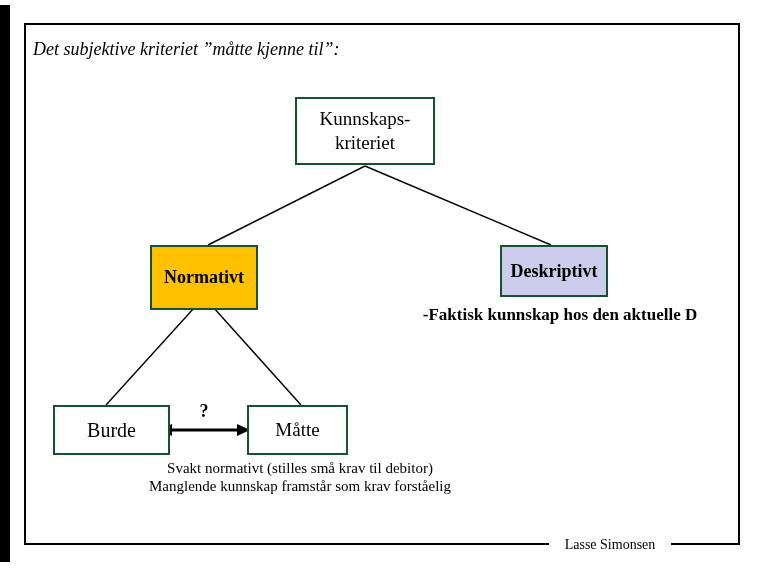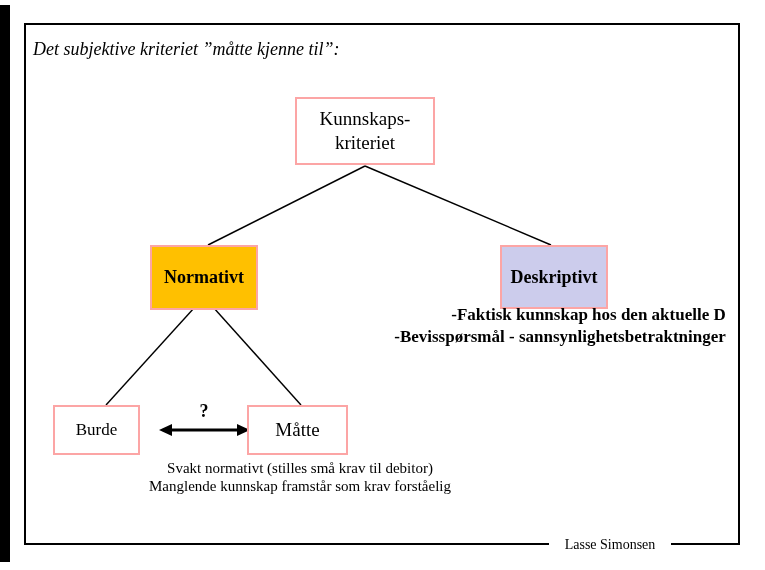--- a/index.html
+++ b/index.html
@@ -15,37 +15,37 @@
     position: absolute; left: 24px; top: 23px; width: 716px; height: 522px;
     border: 2px solid #000; background: #fff;
   }
 
   .title {
     position: absolute; left: 33px; top: 36px;
     font-size: 18px; line-height: 26px; white-space: nowrap; font-style: italic;
   }
 
   .node {
-    position: absolute; border: 2px solid #fca5a5; background: #fff;
+    position: absolute; border: 2px solid #14532d; background: #fff;
     display: flex; align-items: center; justify-content: center;
     text-align: center;
   }
   .node-root {
     left: 295px; top: 97px; width: 140px; height: 68px;
     font-size: 19px; line-height: 24px; white-space: pre-line;
   }
   .node-normativt {
     left: 150px; top: 245px; width: 108px; height: 65px;
     font-weight: bold; font-size: 18px;
   }
   .node-deskriptivt {
-    left: 500px; top: 245px; width: 108px; height: 64px;
+    left: 500px; top: 245px; width: 108px; height: 52px;
     font-weight: bold; font-size: 18px;
   }
-  .node-burde  { left: 53px;  top: 405px; width: 87px; height: 50px; font-size: 17px; }
+  .node-burde  { left: 53px;  top: 405px; width: 117px; height: 50px; font-size: 20px; }
   .node-maatte { left: 247px; top: 405px; width: 101px; height: 50px; font-size: 19px; }
 
   .notes-right {
     position: absolute; left: 560px; top: 304px; transform: translateX(-50%);
     font-weight: bold; font-size: 17px; line-height: 22px;
     text-align: right; white-space: nowrap;
   }
   .notes-bottom {
     position: absolute; left: 300px; top: 459px; transform: translateX(-50%);
     font-size: 15px; line-height: 18px;
@@ -91,21 +91,20 @@
 
 <div class="node node-root">Kunnskaps-
 kriteriet</div>
 
 <div class="node node-normativt" style="background-color: rgb(255, 192, 0);">Normativt</div>
 
 <div class="node node-deskriptivt" style="background-color: rgb(204, 204, 236);">Deskriptivt</div>
 
 <div class="notes-right">
   <div>-Faktisk kunnskap hos den aktuelle D</div>
-  <div>-Bevisspørsmål - sannsynlighetsbetraktninger</div>
 </div>
 
 <div class="node node-burde">Burde</div>
 
 <div class="node node-maatte">Måtte</div>
 
 <div class="question-mark">?</div>
 
 <div class="notes-bottom">
   <div>Svakt normativt (stilles små krav til debitor)</div>

